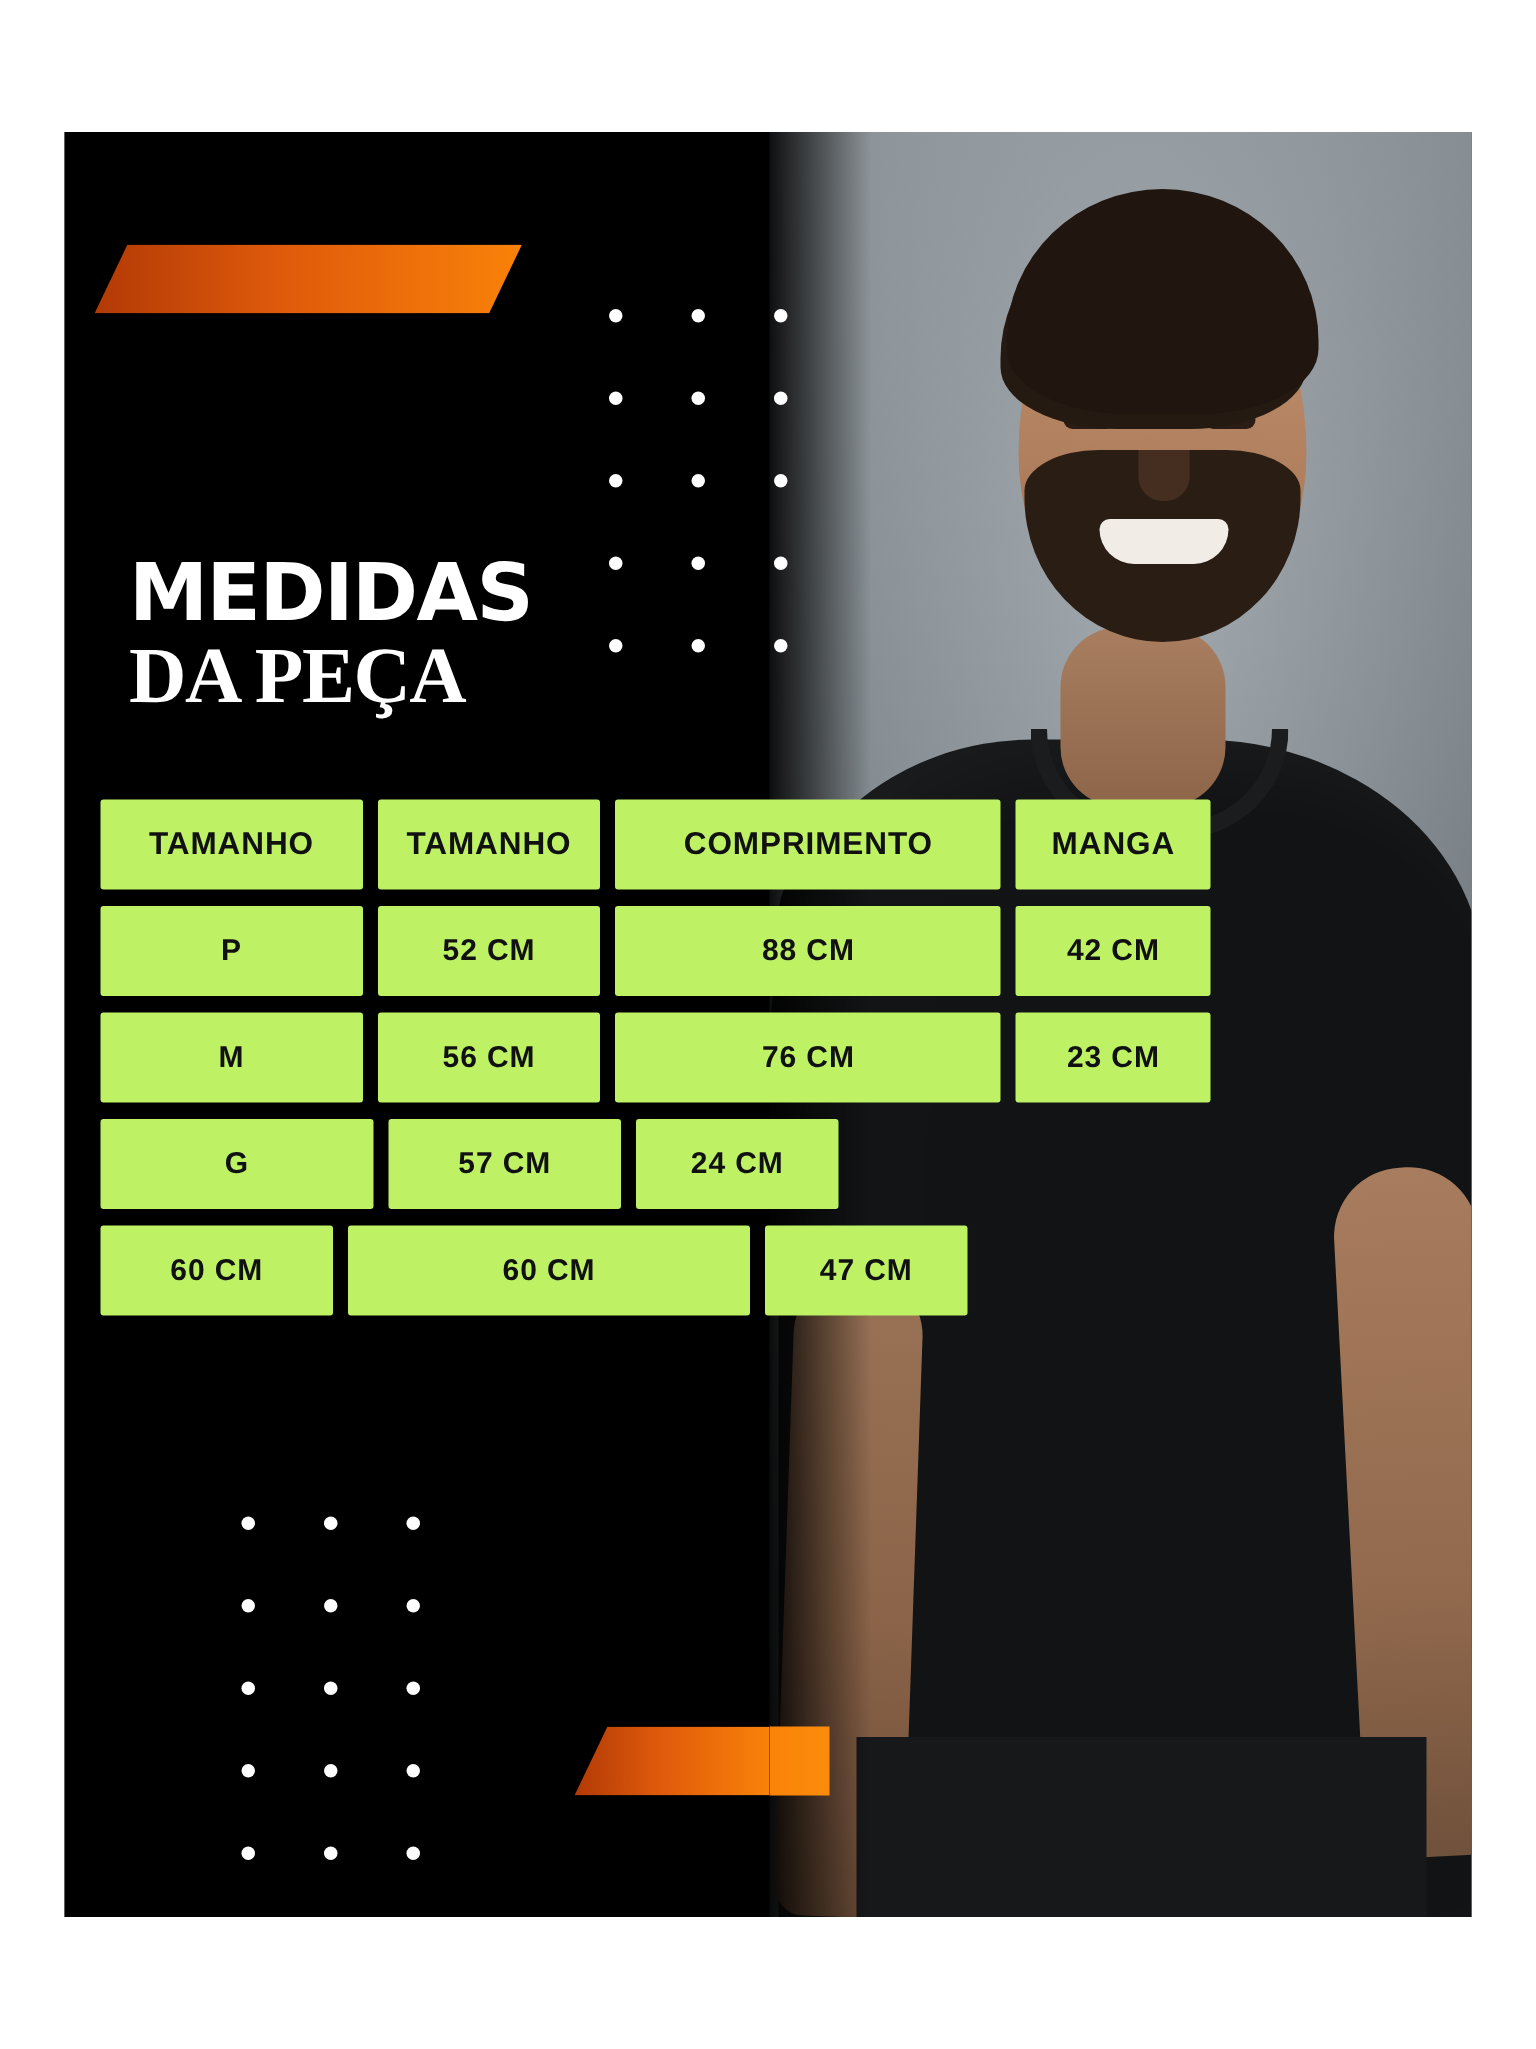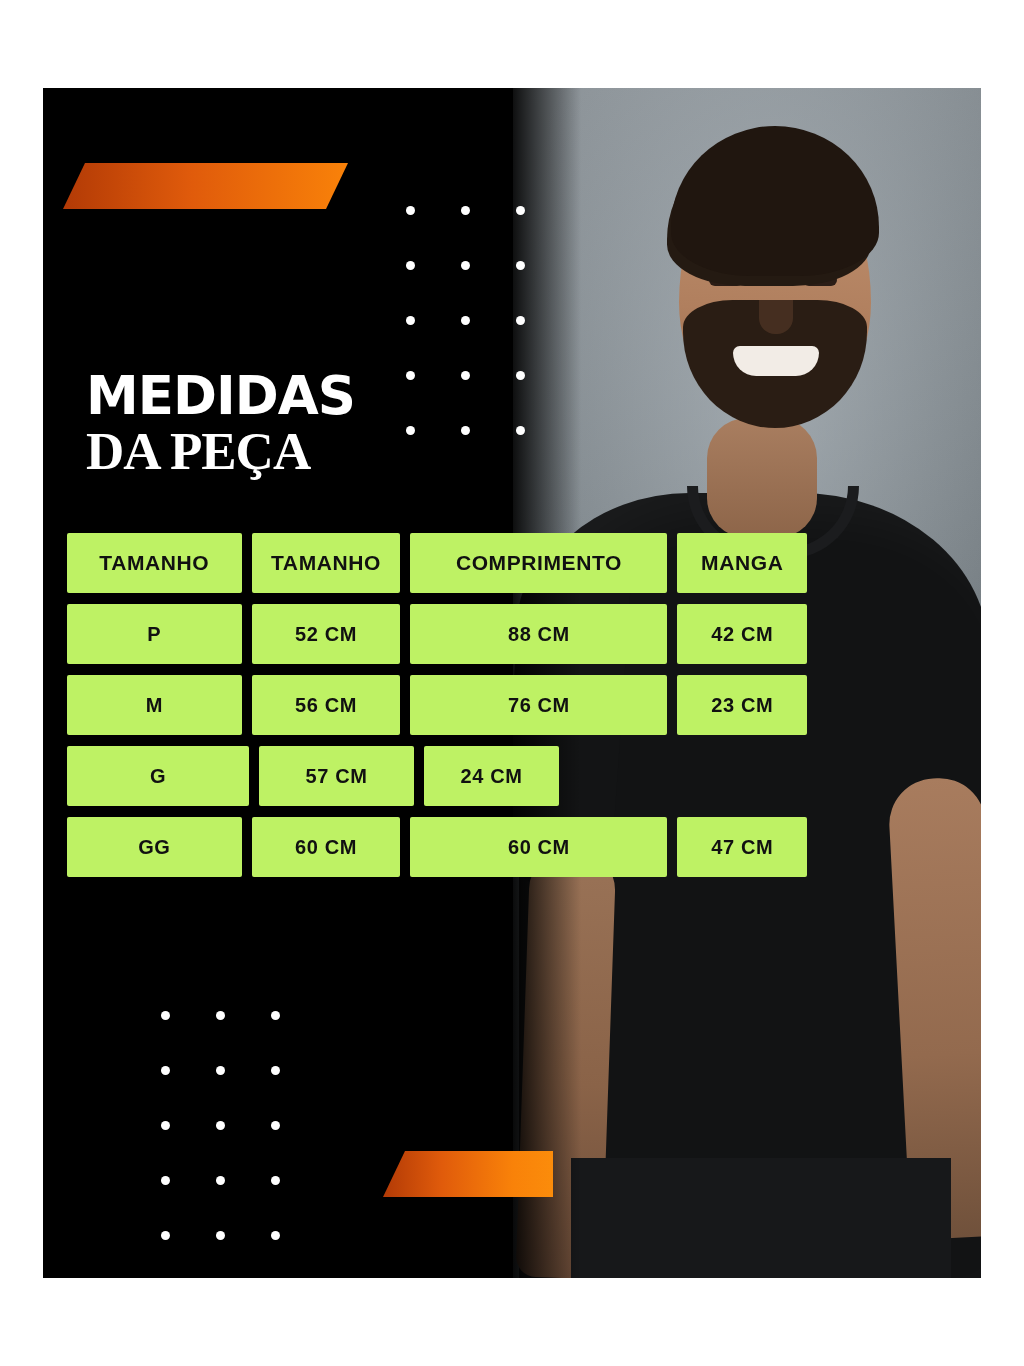--- a/index.html
+++ b/index.html
@@ -478,21 +478,20 @@
         <div class="tcell c3">23 CM</div>
       </div>
 
       <div class="trow">
         <div class="tcell c0">G</div>
         <div class="tcell c1">57 CM</div>
         <div class="tcell c3">24 CM</div>
       </div>
 
       <div class="trow">
-        <div class="tcell c0">GG</div>
         <div class="tcell c1">60 CM</div>
         <div class="tcell c2">60 CM</div>
         <div class="tcell c3">47 CM</div>
       </div>
 
     </div>
 
   </div>
 </div>
 

